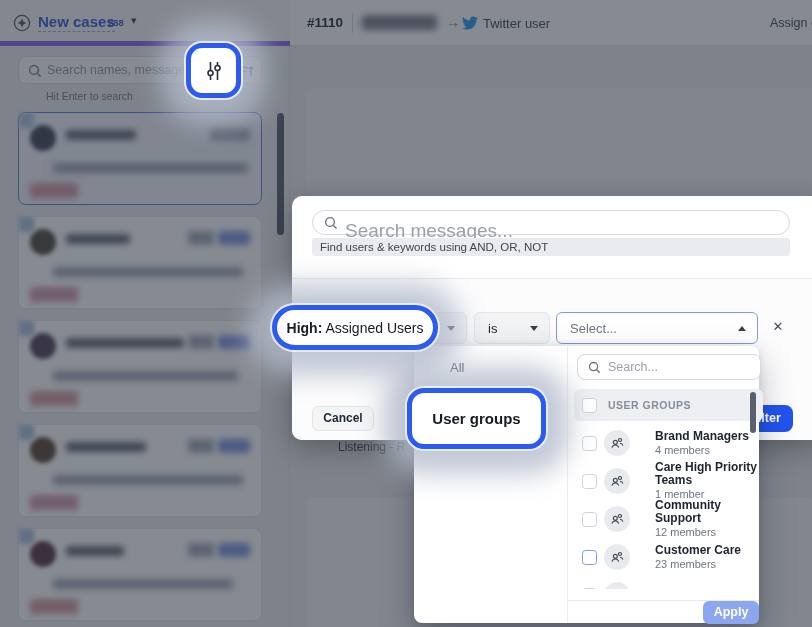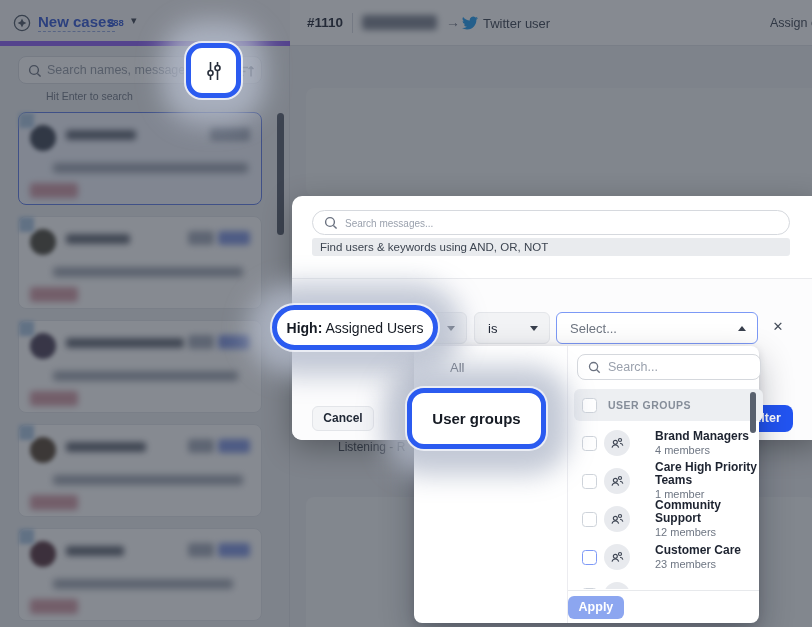--- a/index.html
+++ b/index.html
@@ -61,22 +61,22 @@
   .listening-blur{ left:424px; top:442px; width:22px; height:10px; background:#59616e; z-index:1; }
 
   
   .overlay{ left:0; top:0; width:812px; height:627px; background:rgba(43,49,62,0.57); z-index:10; }
 
   
   .modal{ left:292px; top:196px; width:530px; height:244px; background:#ffffff;
     border-radius:10px; box-shadow:0 8px 30px rgba(0,0,0,.3); z-index:20; }
   .m-search{ position:absolute; left:20px; top:14px; width:478px; height:25px;
     border:1px solid #d6d9de; border-radius:13px; background:#fff; }
-  .m-search input{ position:absolute; left:32px; top:2px; width:420px; height:21px; border:0; outline:none;
-    font-size:10px; color:#39414f; background:transparent; font-family:inherit; }
+  .m-search input{ position:absolute; left:32px; top:9px; width:420px; height:21px; border:0; outline:none;
+    font-size:19px; color:#39414f; background:transparent; font-family:inherit; }
   .m-search input::placeholder{ color:#9aa1ad; }
   .m-search .mag{ left:11px; top:5px; }
   .m-hint{ position:absolute; left:20px; top:42px; width:478px; height:18px; background:#e9ebee;
     border-radius:3px; font-size:11.5px; color:#3d4551; line-height:18px; padding-left:8px; }
   .m-divider{ position:absolute; left:0; top:82px; width:100%; border-top:1px solid #e9eaed; }
   .m-filterzone{ position:absolute; left:0; top:83px; width:100%; height:161px; background:#fcfcfd; border-radius:0 0 10px 10px; }
   .pill-select{ position:absolute; height:32px; background:#f2f3f5; border:1px solid #e4e6ea;
     border-radius:6px; font-size:13px; color:#212836; }
   .fs-field{ left:20px; top:116px; width:155px; }
   .fs-is{ left:182px; top:116px; width:76px; padding:8px 0 0 13px; }
@@ -111,22 +111,22 @@
   .dd-ghead span{ margin-left:11px; font-size:10.5px; font-weight:700; letter-spacing:.5px; color:#858d99; }
   .cb{ width:15px; height:15px; background:#fff; border:1.5px solid #ced3da; border-radius:3.5px; flex:none; }
   .cb.hl{ border-color:#7d99f7; }
   .dd-row{ display:flex; align-items:center; height:38px; padding-left:8px; }
   .dd-av{ width:26px; height:26px; border-radius:50%; background:#e8eaee; margin-left:7px; flex:none;
     display:flex; align-items:center; justify-content:center; }
   .dd-txt{ margin-left:25px; }
   .dd-txt .nm{ font-size:12px; font-weight:700; color:#1d2330; line-height:13px; }
   .dd-txt .mb{ font-size:11px; color:#6e7683; line-height:13px; margin-top:1px; }
   .dd-scroll{ position:absolute; right:3px; top:46px; width:6px; height:41px; background:#59616e; border-radius:3px; }
-  .dd-footer{ position:absolute; left:0; bottom:0; width:100%; height:33px; border-top:1px solid #e7e9ec;
-    display:flex; align-items:center; justify-content:flex-start; }
+  .dd-footer{ position:absolute; left:0; bottom:0; width:100%; height:23px; border-top:1px solid #e7e9ec;
+    display:flex; align-items:center; justify-content:flex-end; }
   .dd-apply{ width:56px; height:23px; background:#8ca6f0; border-radius:6px; color:#fff;
     font-size:12.5px; font-weight:700; text-align:center; line-height:23px; }
 
   
   .spot{ position:absolute; background:#ffffff; border:5px solid #2b5bf0; z-index:40;
     box-shadow:0 0 0 2px rgba(238,241,247,.9), 0 2px 26px 24px rgba(180,188,204,.8);
     display:flex; align-items:center; justify-content:center; }
   .spot-icon{ left:186px; top:43px; width:55px; height:55px; border-radius:16px; }
   .spot-field{ left:272px; top:305px; width:166px; height:45px; border-radius:23px;
     font-size:14px; color:#161b24; white-space:nowrap; }

